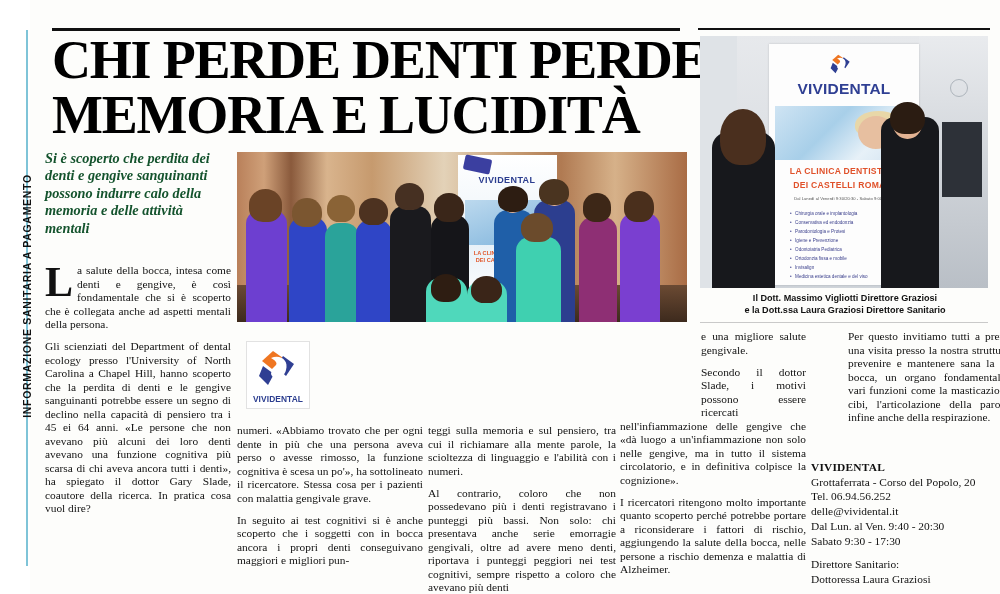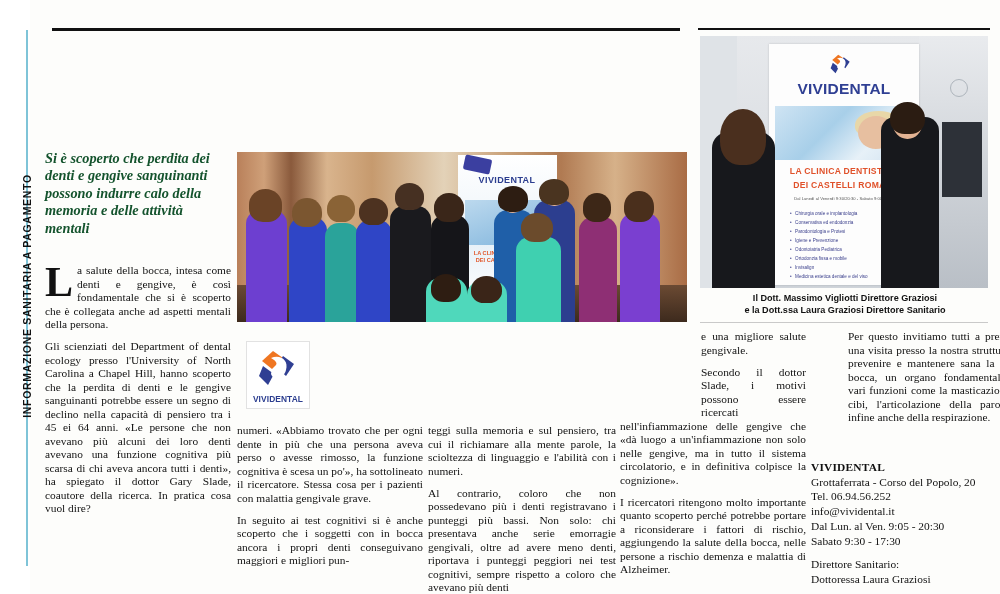--- a/index.html
+++ b/index.html
@@ -206,20 +206,24 @@
 <div class="page">
 
   <div class="rail">
     <div class="rail-line"></div>
     <div class="rail-text">INFORMAZIONE SANITARIA A PAGAMENTO</div>
   </div>
 
   <div class="rule-top"></div>
   <div class="rule-top-right"></div>
 
+  <div class="headline">
+    <div>CHI PERDE DENTI PERDE</div>
+    <div class="hl2">MEMORIA E LUCIDITÀ</div>
+  </div>
 
   <div class="standfirst">Si è scoperto che perdita dei denti e gengive sanguinanti possono indurre calo della memoria e delle attività mentali</div>
 
   <div class="photo" id="group-photo">
     <div class="gp-bg"></div>
     <div class="gp-floor"></div>
 
     <div class="gp-banner">
       <div class="bt">VIVIDENTAL</div>
       <div class="bd"></div>
@@ -371,21 +375,21 @@
   </div>
 
   <div class="col" id="col5">
     <p>Per questo invitiamo tutti a prenotare una visita presso la nostra struttura per prevenire e mantenere sana la nostra bocca, un organo fondamentale per vari funzioni come la masticazione dei cibi, l'articolazione della parola ed infine anche della respirazione.</p>
   </div>
 
   <div class="contact">
     <div class="brand">VIVIDENTAL</div>
     <div>Grottaferrata - Corso del Popolo, 20</div>
     <div>Tel. 06.94.56.252</div>
-    <div>info@vividental.it</div>
-    <div>Dal Lun. al Ven. 9:05 - 20:30</div>
+    <div>delle@vividental.it</div>
+    <div>Dal Lun. al Ven. 9:40 - 20:30</div>
     <div>Sabato 9:30 - 17:30</div>
     <div class="gap"></div>
     <div class="dir">Direttore Sanitario:</div>
     <div>Dottoressa Laura Graziosi</div>
   </div>
 
 </div>
 
 </body></html>

